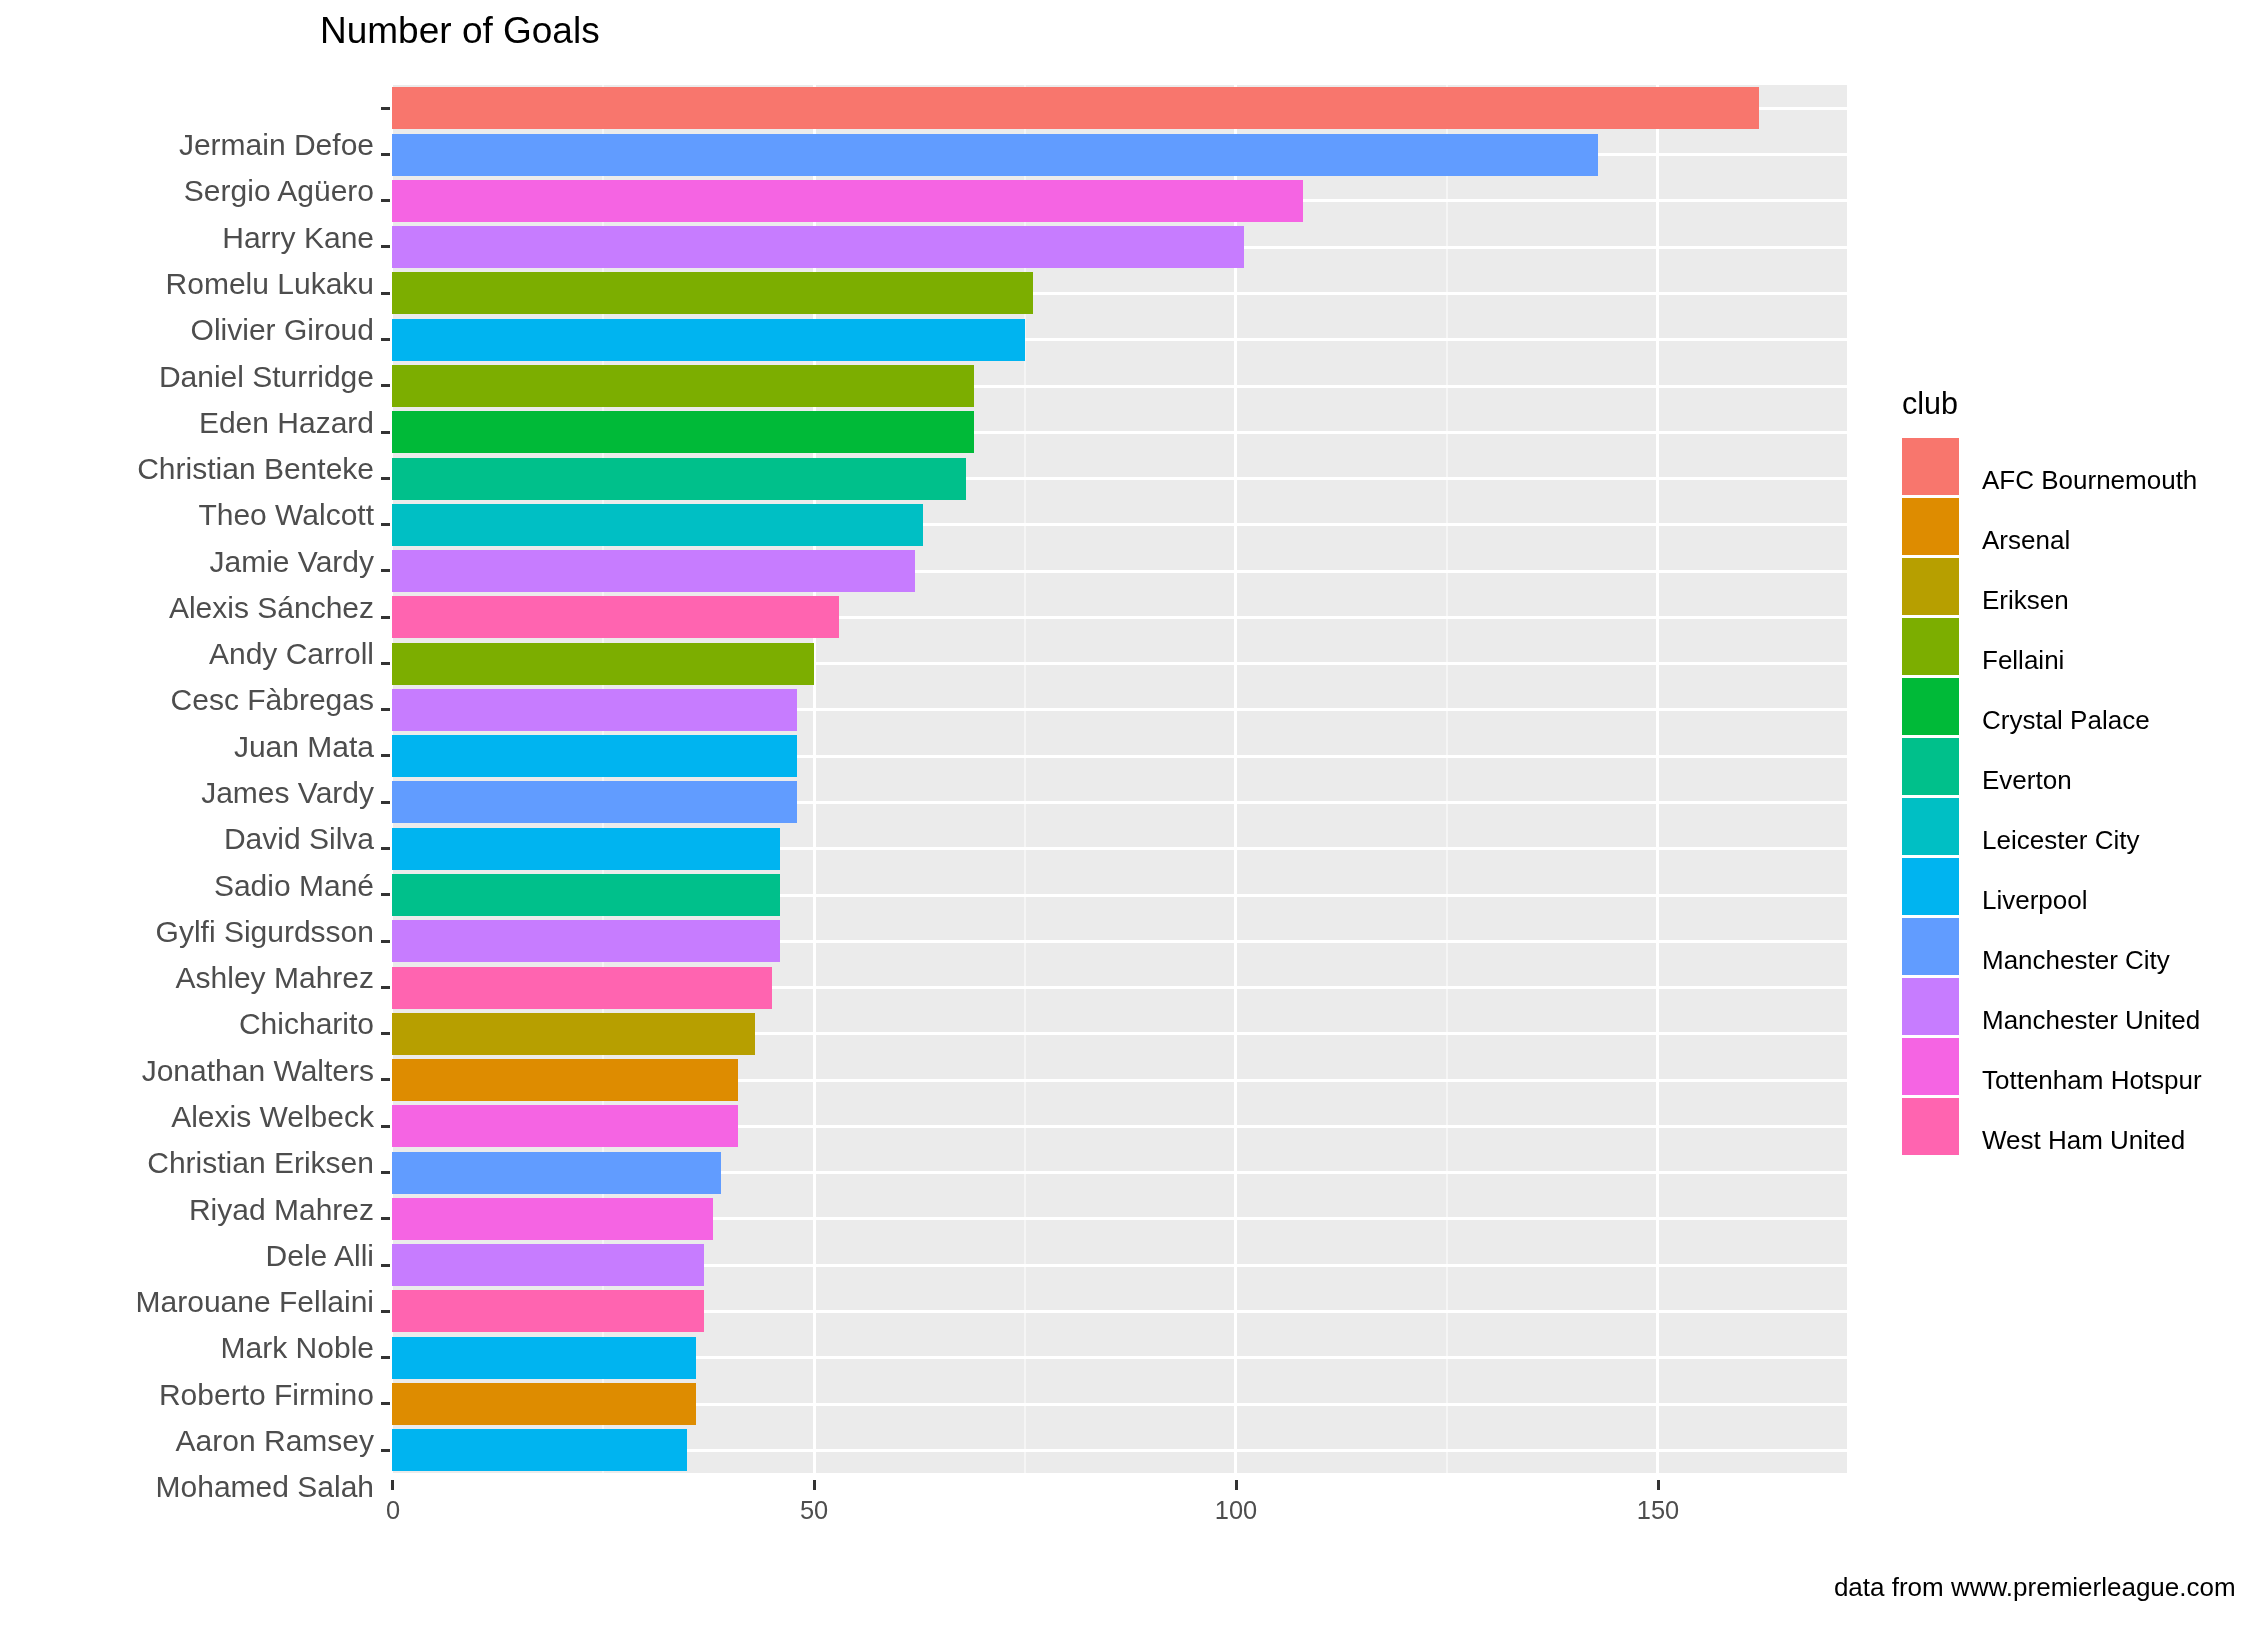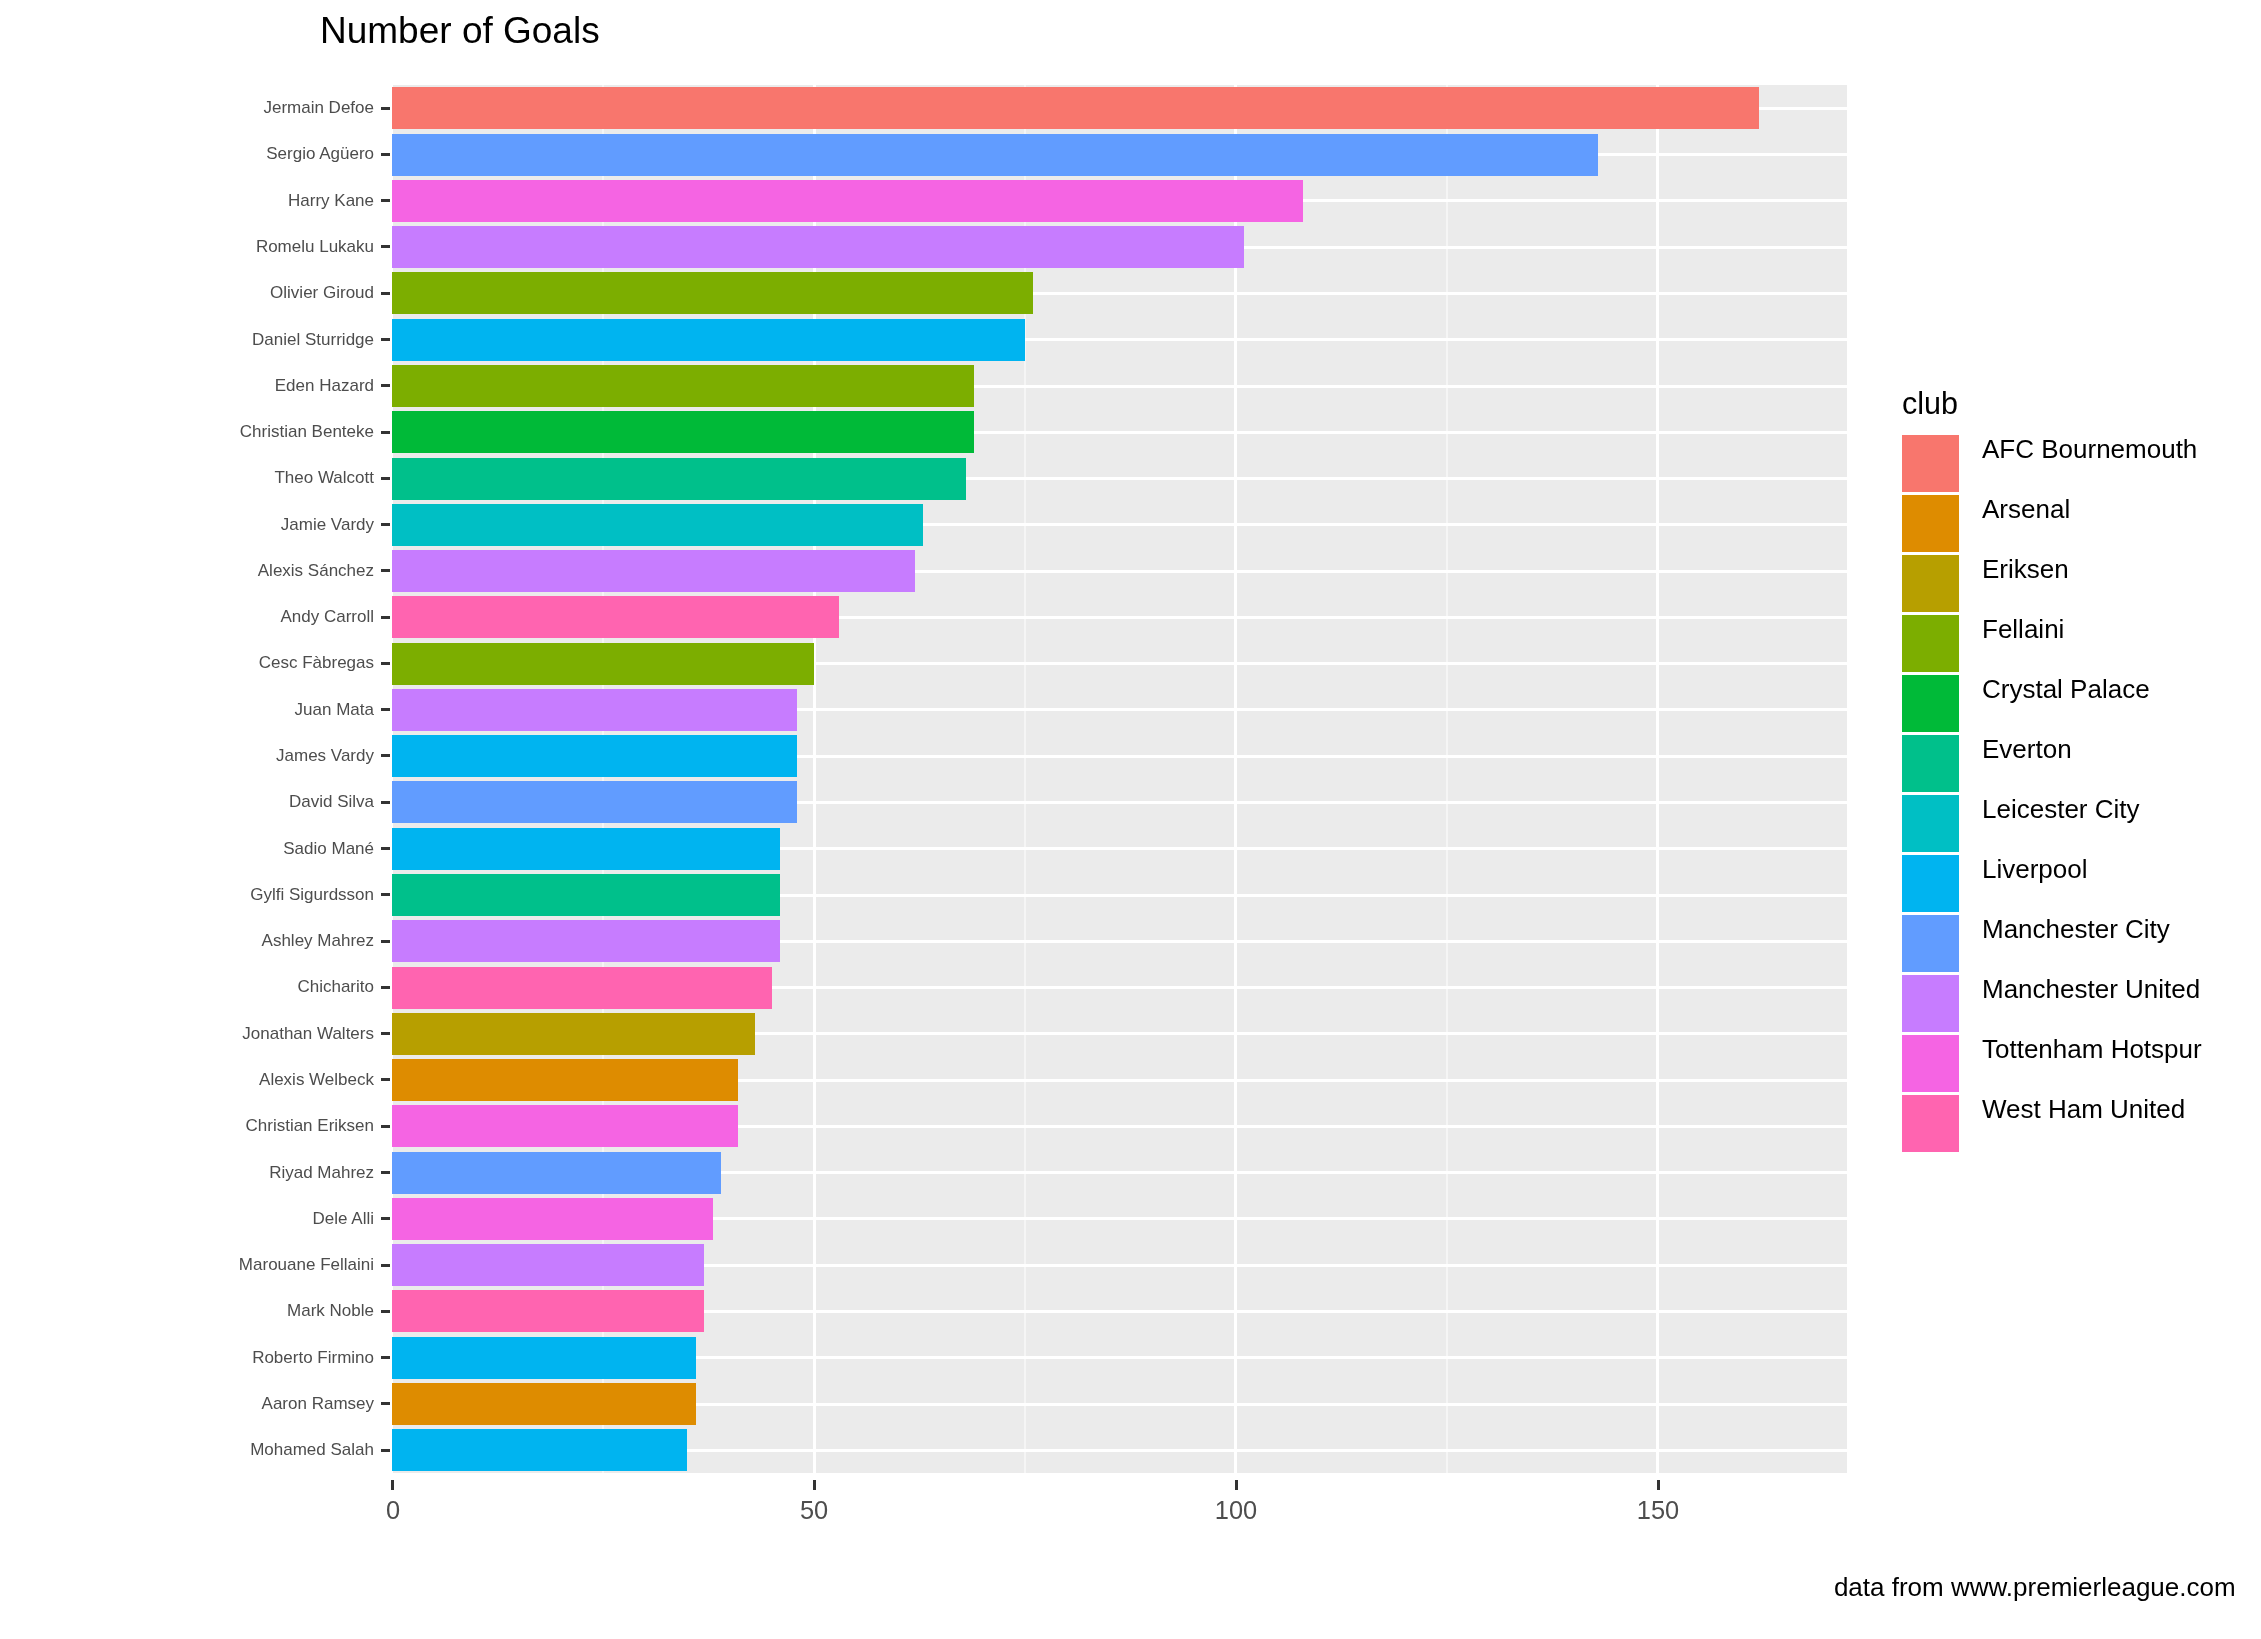--- a/index.html
+++ b/index.html
@@ -76,24 +76,25 @@
     left: 0;
     top: 0;
     height: 100%;
   }
 
   
   .y-tick-label {
     position: absolute;
     right: 2275px; 
     text-align: right;
-    font-size: 17px;
+    font-size: 30px;
     line-height: 25.4px;
     color: #4d4d4d;
     white-space: nowrap;
+    margin-top: 37px;
   }
   .y-tick-mark {
     position: absolute;
     width: 8.5px;
     height: 2.5px;
     background: #333333;
   }
 
   
   .x-tick-mark {
@@ -118,21 +119,21 @@
     top: 386px;
   }
   #legend-title {
     font-size: 30.5px;
     line-height: 34px;
     color: #000000;
     margin-bottom: 15.3px;
   }
   .legend-item {
     display: flex;
-    align-items: flex-start;
+    align-items: flex-end;
     height: 60px;
   }
   .legend-key {
     width: 57px;
     height: 57px;
     flex: 0 0 57px;
   }
   .legend-label {
     margin-left: 23px;
     font-size: 26px;

